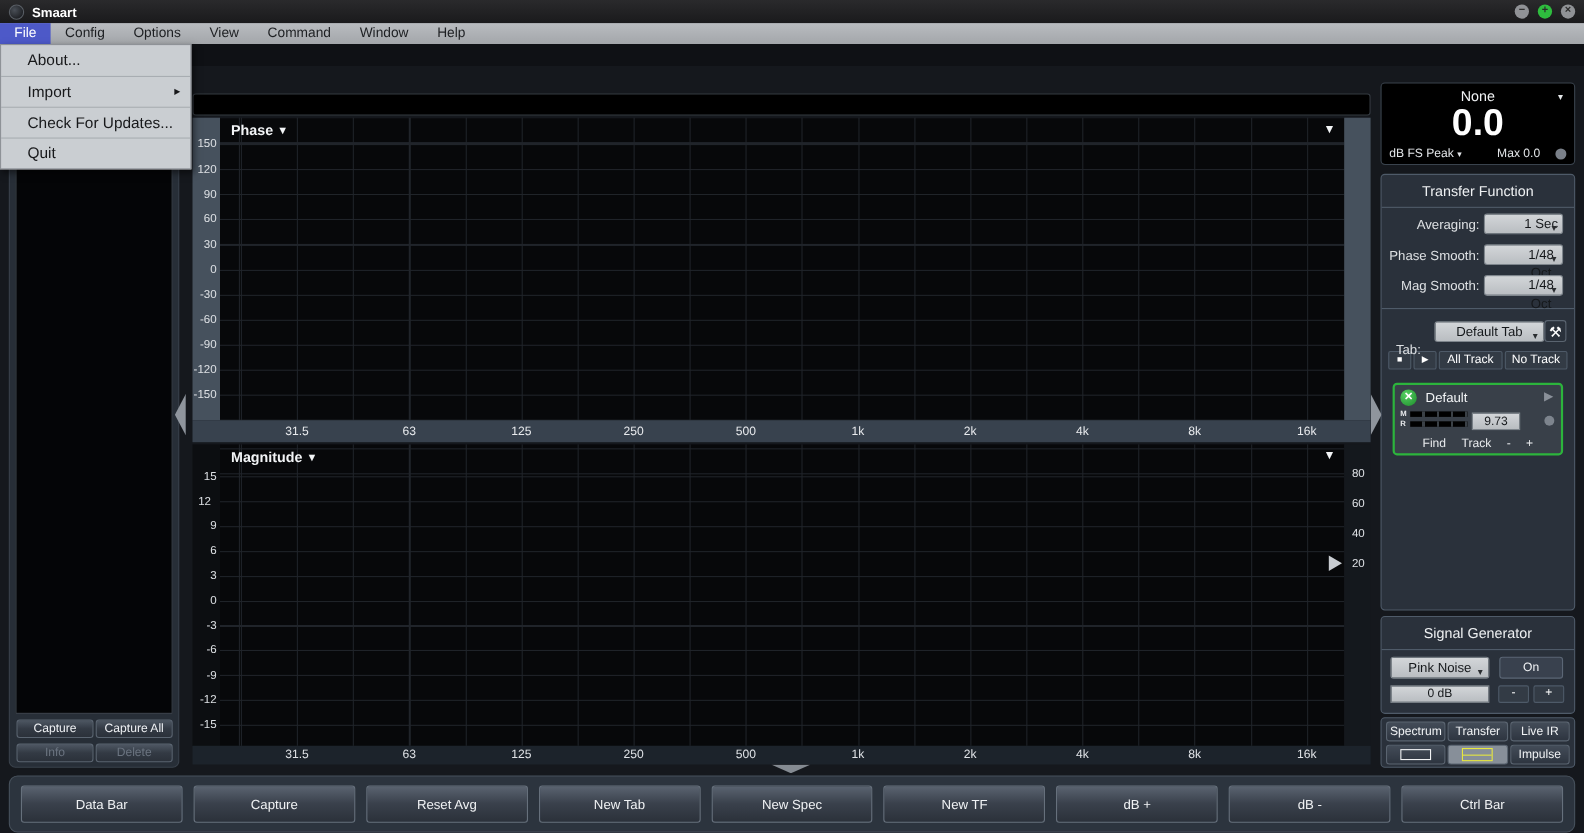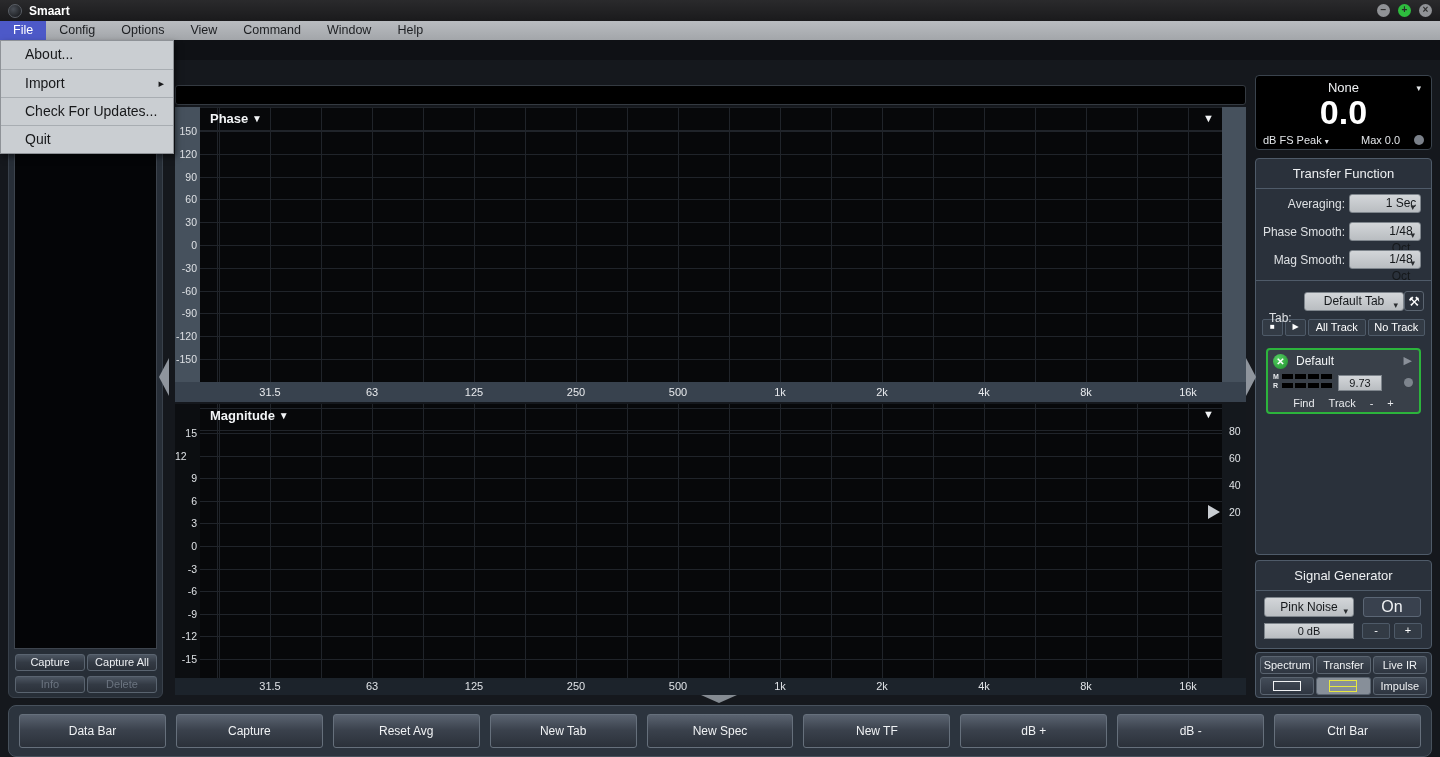--- a/index.html
+++ b/index.html
@@ -142,21 +142,21 @@
     font-size:11px; text-align:center; line-height:15px; }
   #track-led { position:absolute; right:6px; top:28px; width:9px; height:9px; border-radius:50%;
     background:#7d848d; }
   #track-foot { position:absolute; left:0; bottom:3px; width:100%; display:flex;
     justify-content:center; gap:14px; color:#e8eaed; font-size:11px; }
 
   #sg-box { top:560px; height:89px; }
   #sg-row1 { position:relative; height:22px; margin-top:6px; }
   #sg-src { left:8px; top:0; width:90px; position:absolute; height:20px; line-height:18px; }
   #sg-on { position:absolute; right:10px; top:0; width:58px; height:20px; background:#39414e;
-    border:1px solid #5b6675; border-radius:3px; color:#f0f2f4; font-size:16px; text-align:center;
+    border:1px solid #5b6675; border-radius:3px; color:#f0f2f4; font-size:11px; text-align:center;
     line-height:18px; }
   #sg-row2 { position:relative; height:18px; margin-top:4px; }
   #sg-level { position:absolute; left:8px; top:0; width:90px; height:16px;
     background:linear-gradient(#d3d6d9,#b9bdc1); border:1px solid #7e858c; color:#15181b;
     font-size:11px; text-align:center; line-height:15px; }
   .sg-step { position:absolute; top:0; width:28px; height:16px; background:#333b45;
     border:1px solid #4e5a68; border-radius:2px; color:#fff; font-size:11px; text-align:center;
     line-height:13px; }
 
   #vs-box { top:652px; height:46px; }
@@ -253,21 +253,21 @@
       <span class="ax-lbl" style="left: 575px;">1k</span>
       <span class="ax-lbl" style="left: 677px;">2k</span>
       <span class="ax-lbl" style="left: 779px;">4k</span>
       <span class="ax-lbl" style="left: 881px;">8k</span>
       <span class="ax-lbl" style="left: 983px;">16k</span>
     </div>
 
   <div id="mag-panel" class="abs">
     <div id="mag-gutter-left" class="abs gutter">
         <span class="tick" style="top: 23px; right: 3px; width: 22px; text-align: right;">15</span>
-        <span class="tick" style="top: 45.6px; right: 3px; width: 22px; text-align: left;">12</span>
+        <span class="tick" style="top: 45.6px; right: 3px; width: 22px; text-align: center;">12</span>
         <span class="tick" style="top: 68.2px; right: 3px; width: 22px; text-align: right;">9</span>
         <span class="tick" style="top: 90.8px; right: 3px; width: 22px; text-align: right;">6</span>
         <span class="tick" style="top: 113.4px; right: 3px; width: 22px; text-align: right;">3</span>
         <span class="tick" style="top: 136px; right: 3px; width: 22px; text-align: right;">0</span>
         <span class="tick" style="top: 158.6px; right: 3px; width: 22px; text-align: right;">-3</span>
         <span class="tick" style="top: 181.2px; right: 3px; width: 22px; text-align: right;">-6</span>
         <span class="tick" style="top: 203.8px; right: 3px; width: 22px; text-align: right;">-9</span>
         <span class="tick" style="top: 226.4px; right: 3px; width: 22px; text-align: right;">-12</span>
         <span class="tick" style="top: 249px; right: 3px; width: 22px; text-align: right;">-15</span>
       </div>

